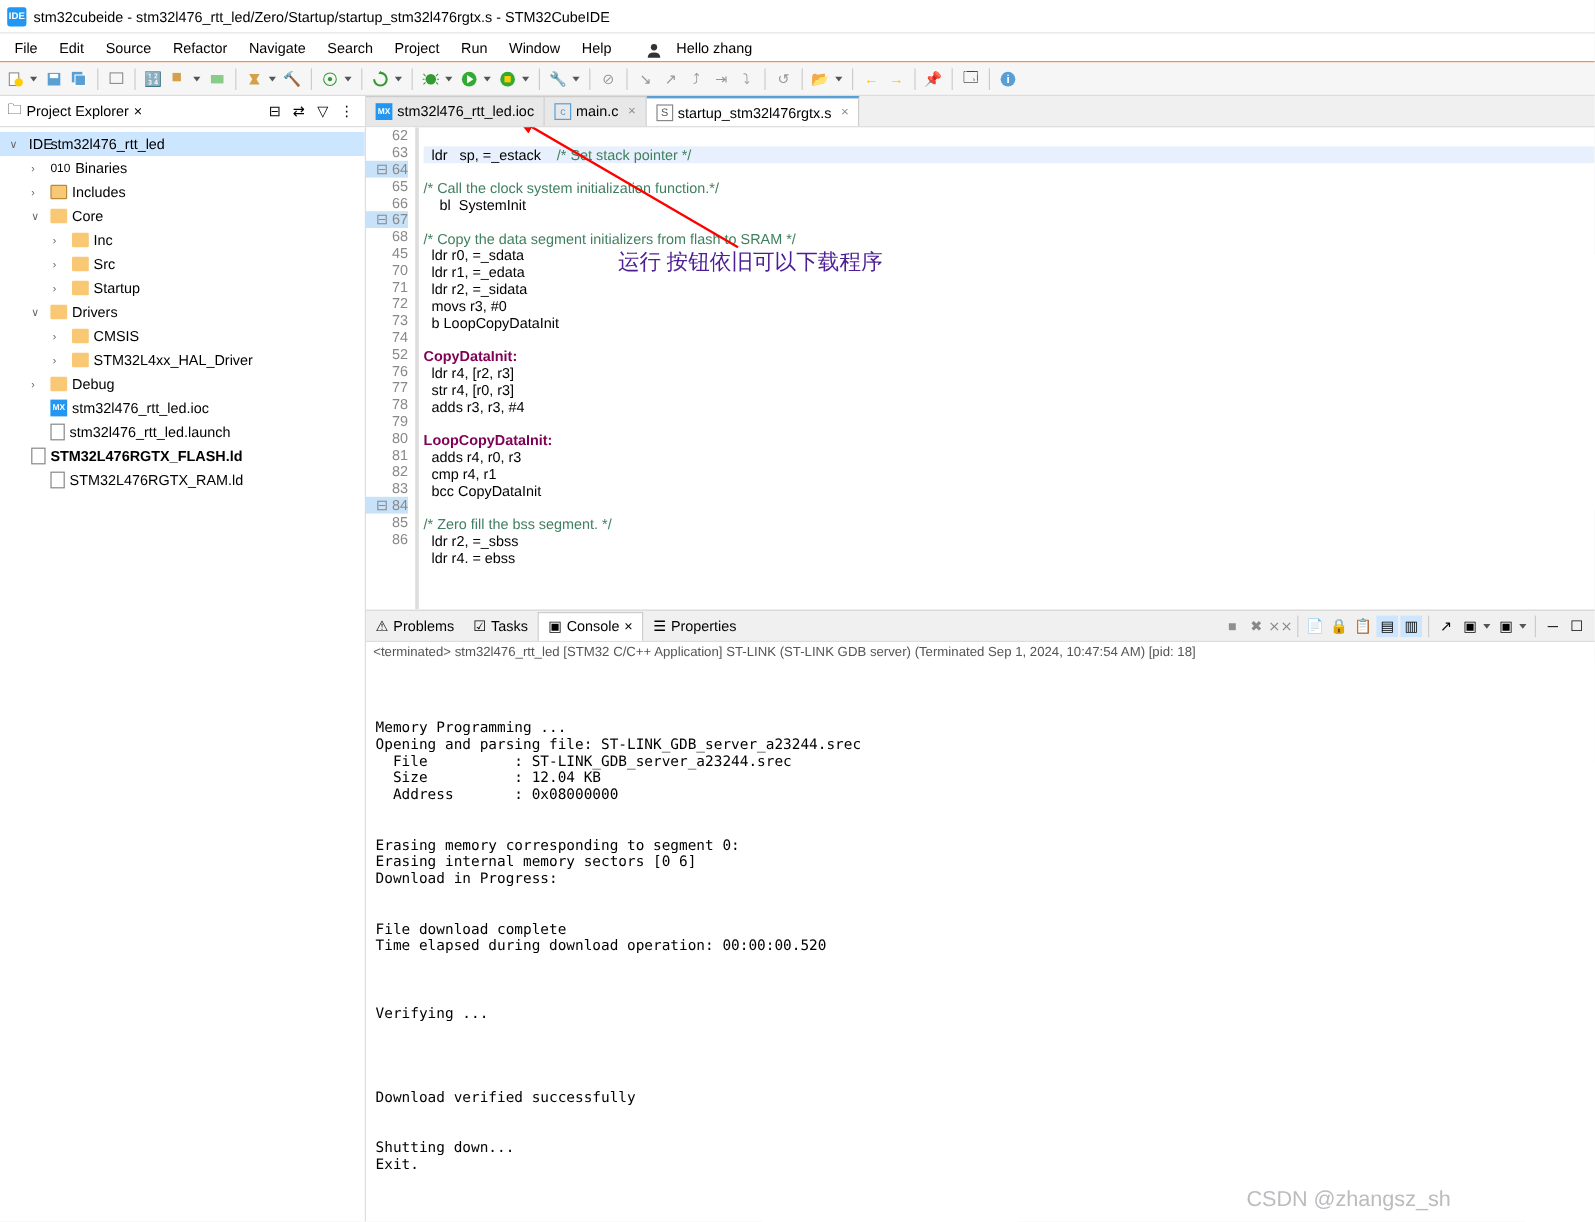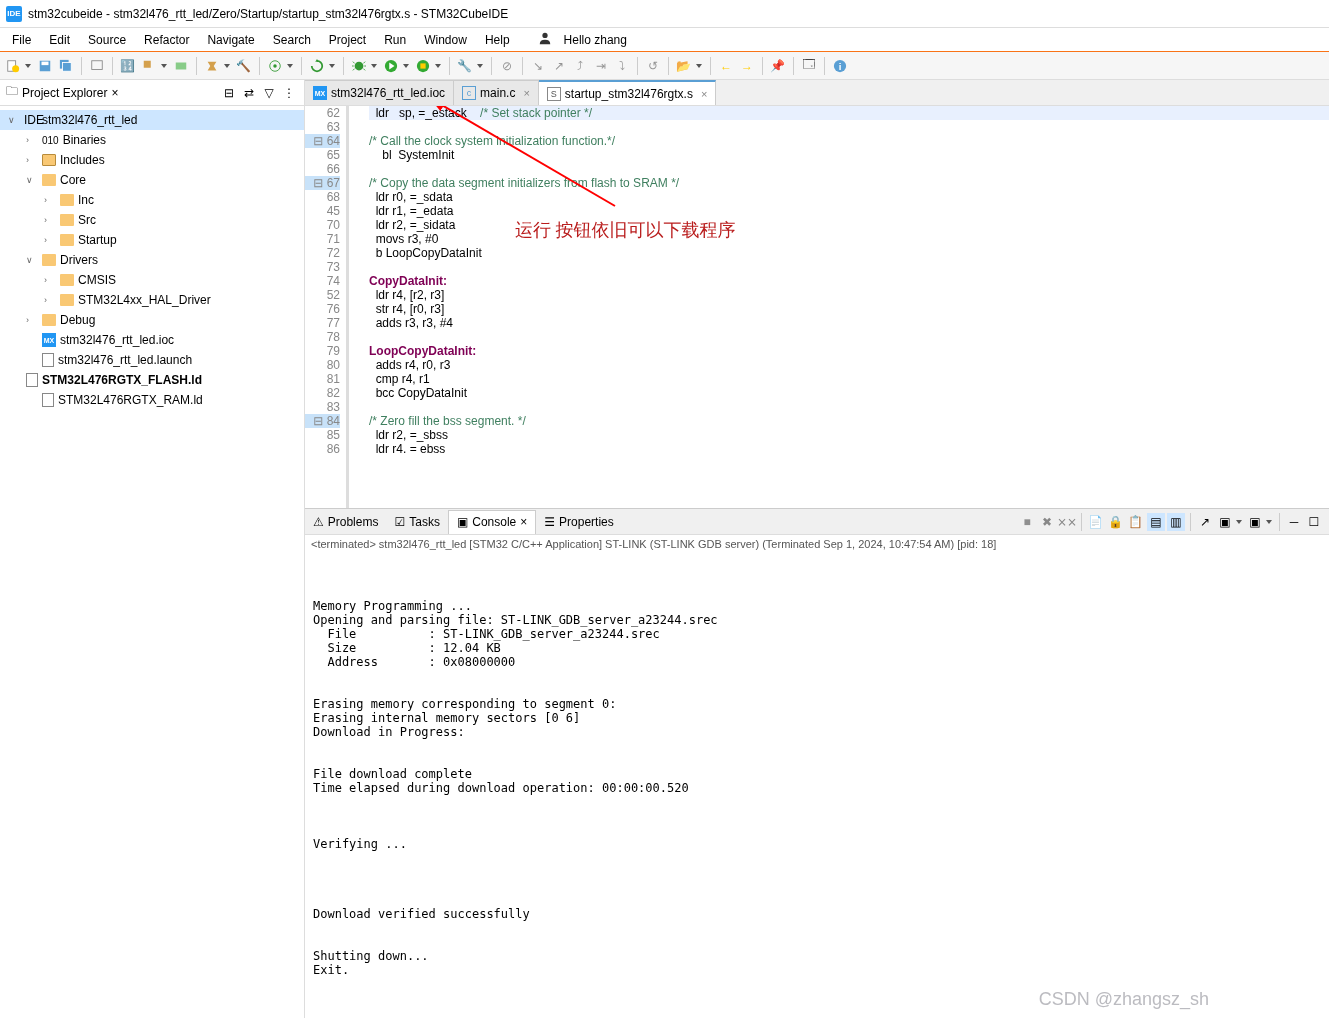--- a/index.html
+++ b/index.html
@@ -1,21 +1,21 @@
 <!DOCTYPE html>
 <html><head>
 <meta charset="utf-8">
 <style>
 * { margin: 0; padding: 0; box-sizing: border-box; font-family: "Segoe UI", Tahoma, sans-serif; }
 body { font-size: 12px; background: #f0f0f0; width: 1329px; height: 1018px; overflow: hidden; position: relative; }
 .title-bar { background: #fff; height: 28px; display: flex; align-items: center; padding: 0 6px; border-bottom: 1px solid #ddd; }
 .title-bar .ide-icon { width: 16px; height: 16px; background: #2196f3; color: #fff; font-size: 8px; font-weight: bold; display: flex; align-items: center; justify-content: center; border-radius: 2px; margin-right: 6px; }
 .menu-bar { background: #fff; height: 24px; display: flex; align-items: center; padding: 0 4px; gap: 2px; border-bottom: 1px solid #f97316; }
 .menu-bar span { padding: 2px 8px; cursor: pointer; }
-.menu-bar .user { margin-left: 10px; display: flex; align-items: flex-start; gap: 4px; }
+.menu-bar .user { margin-left: 10px; display: flex; align-items: flex-end; gap: 4px; }
 .menu-bar .user svg { width: 14px; height: 14px; }
 .toolbar { background: #f6f6f6; height: 28px; display: flex; align-items: center; padding: 0 4px; gap: 3px; border-bottom: 1px solid #ddd; }
 .tool-btn { width: 18px; height: 18px; display: flex; align-items: center; justify-content: center; cursor: pointer; position: relative; }
 .tool-dd { width: 8px; height: 18px; cursor: pointer; display:flex; align-items:center; }
 .tool-dd::after { content:''; border-left:3px solid transparent; border-right:3px solid transparent; border-top:4px solid #555; }
 .tool-sep { width: 1px; height: 18px; background: #ccc; margin: 0 3px; }
 .main-area { display: flex; height: calc(100% - 80px); }
 .sidebar { width: 305px; background: #fff; border-right: 1px solid #ddd; display: flex; flex-direction: column; }
 .view-tab { display: flex; align-items: center; height: 26px; padding: 0 6px; background: #fff; border-bottom: 1px solid #ddd; justify-content: space-between; }
 .view-tab .tab-lbl { display: flex; align-items: center; gap: 4px; }
@@ -28,32 +28,32 @@
 .fldr-icon.inc { border: 1px solid #b88b3a; }
 .file-icon { width: 12px; height: 14px; background: #fff; border: 1px solid #888; }
 .right-area { flex: 1; display: flex; flex-direction: column; background: #fff; }
 .editor-tabs { display: flex; height: 26px; background: #f0f0f0; border-bottom: 1px solid #ddd; }
 .editor-tab { display: flex; align-items: center; padding: 0 8px; gap: 4px; background: #e8e8e8; border-right: 1px solid #ccc; cursor: pointer; border-top: 1px solid #ccc;}
 .editor-tab.active { background: #fff; border-top: 2px solid #5a9fd4; }
 .editor-tab .close-x { font-size: 11px; color: #888; margin-left: 4px; }
 .editor-body { flex: 1; display: flex; overflow: hidden; font-family: Consolas, monospace; font-size: 12px; position: relative; }
 .gutter { width: 44px; background: #fff; text-align: right; color: #888; padding-right: 6px; border-right: 3px solid #ddd; }
 .gutter .marked { background: #c8e2f9; }
-.code { flex: 1; white-space: pre; color: #000; line-height: 14px; padding-left: 20px; }
+.code { flex: 1; white-space: pre; color: #000; line-height: 14px; padding-left: 4px; margin-top: 16px; }
 .code .kw { color: #7f0055; font-weight: bold; }
 .code .cm { color: #3f7f5f; }
 .bottom-panel { height: 510px; border-top: 1px solid #ccc; display: flex; flex-direction: column; }
 .panel-tabs { display: flex; height: 26px; background: #f0f0f0; align-items: center; justify-content: space-between; padding-right: 6px; border-bottom: 1px solid #ddd; }
 .panel-tabs .tabs { display: flex; }
 .panel-tab { display: flex; align-items: center; padding: 0 8px; gap: 4px; cursor: pointer; height: 24px; }
 .panel-tab.active { background: #fff; border-top: 1px solid #ccc; border-left: 1px solid #ccc; border-right: 1px solid #ccc;}
 .panel-toolbar { display: flex; gap: 2px; }
 .console-status { padding: 3px 6px; color: #555; font-size: 11px; }
 .console-body { flex: 1; background: #fff; font-family: Consolas, monospace; font-size: 12px; white-space: pre; padding: 4px 8px; overflow: auto; line-height: 14px; }
-.annotation { position: absolute; color: #b91c1c; font-size: 18px; font-weight: normal; font-family: "SimSun", serif; margin-top: 12px; }
+.annotation { position: absolute; color: #4c1d95; font-size: 18px; font-weight: normal; font-family: "SimSun", serif; }
 .arrow-svg { position: absolute; pointer-events: none; }
 .watermark { position: absolute; bottom: 8px; right: 120px; color: rgba(120,120,130,0.5); font-size: 18px; }
 .ico { width:14px; height:14px; }
 .mx-icon { width:14px; height:14px; background:#2196f3; color:#fff; font-size:7px; font-weight:bold; display:flex; align-items:center; justify-content:center; }
 .c-icon { width:14px; height:14px; border:1px solid #5a9fd4; color:#5a9fd4; font-size:9px; display:flex; align-items:center; justify-content:center; }
 .s-icon { width:14px; height:14px; border:1px solid #888; color:#555; font-size:9px; display:flex; align-items:center; justify-content:center; }
 </style>
 </head>
 <body>
 

